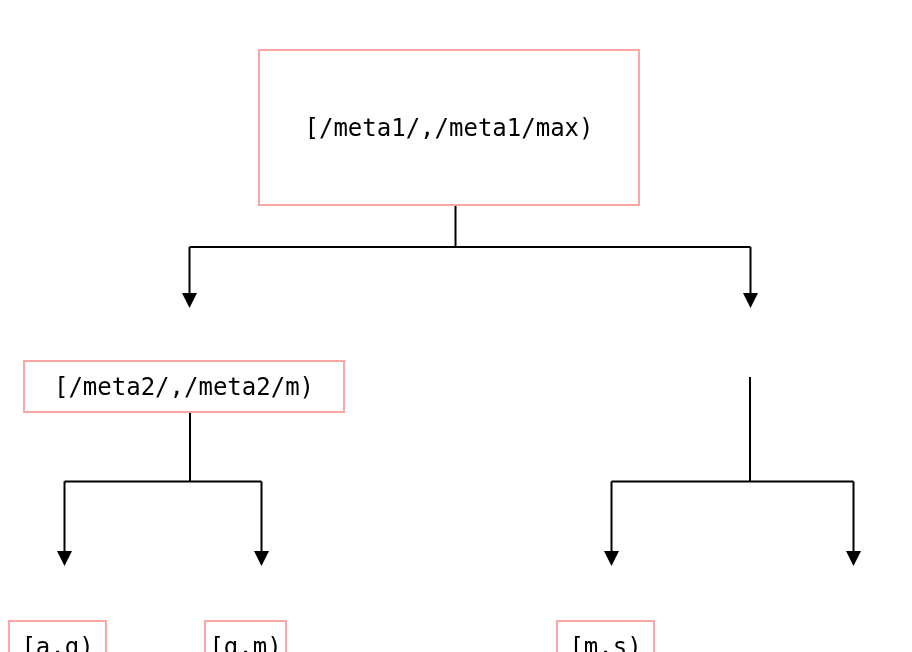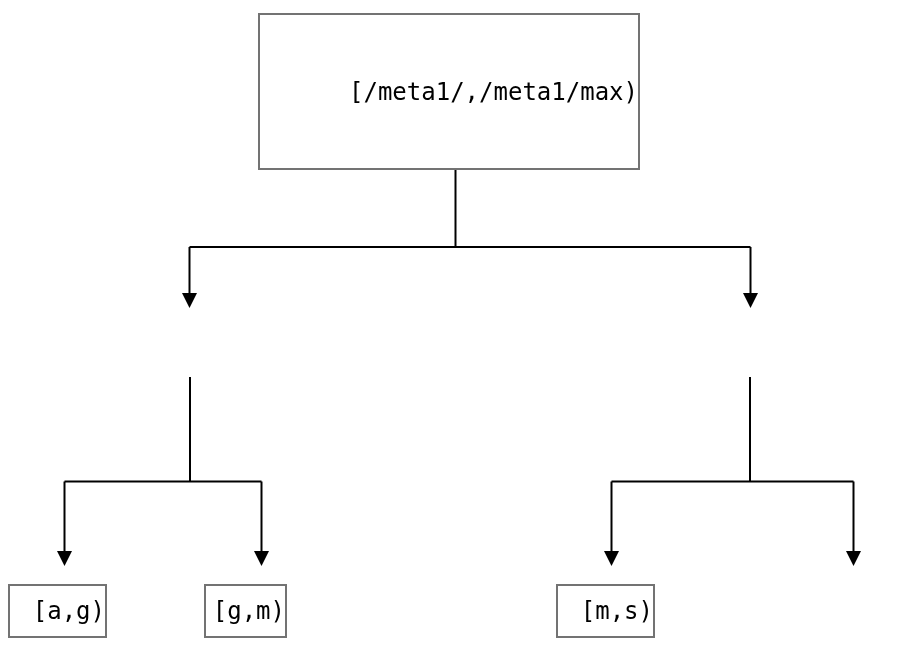--- a/index.html
+++ b/index.html
@@ -18,29 +18,30 @@
   .edges {
     position: absolute;
     left: 0;
     top: 0;
     width: 912px;
     height: 652px;
   }
   .node {
     position: absolute;
     box-sizing: border-box;
-    border: 2px solid #737373;
+    border: 2px solid #fca5a5;
     background: #ffffff;
     color: #000000;
     display: flex;
     align-items: center;
-    justify-content: flex-end;
+    justify-content: center;
     font-size: 24px;
     white-space: pre;
     line-height: 1;
+    margin-top: 36px;
   }
   .node-root     { left: 258px; top: 13px;  width: 382px; height: 157px; }
   .node-mid-l    { left: 23px;  top: 324px; width: 322px; height: 53px; }
   .node-mid-r    { left: 583px; top: 324px; width: 318px; height: 53px; }
   .node-leaf-ag  { left: 8px;   top: 584px; width: 99px;  height: 54px; }
   .node-leaf-gm  { left: 204px; top: 584px; width: 83px;  height: 54px; }
   .node-leaf-ms  { left: 556px; top: 584px; width: 99px;  height: 54px; }
   .node-leaf-smax{ left: 779px; top: 584px; width: 120px; height: 54px; }
 </style>
 </head>
@@ -81,20 +82,23 @@
     <g fill="#000000" stroke="none">
       <polygon points="604,551 619,551 611.5,566"></polygon>
       <polygon points="846,551 861,551 853.5,566"></polygon>
     </g>
   </svg>
 
   <div class="node node-root">
     <span>[/meta1/,/meta1/max)</span>
   </div>
 
+  <div class="node node-mid-l">
+    <span>[/meta2/,/meta2/m)</span>
+  </div>
 
 
   <div class="node node-leaf-ag">
     <span>[a,g)</span>
   </div>
 
   <div class="node node-leaf-gm">
     <span>[g,m)</span>
   </div>
 

